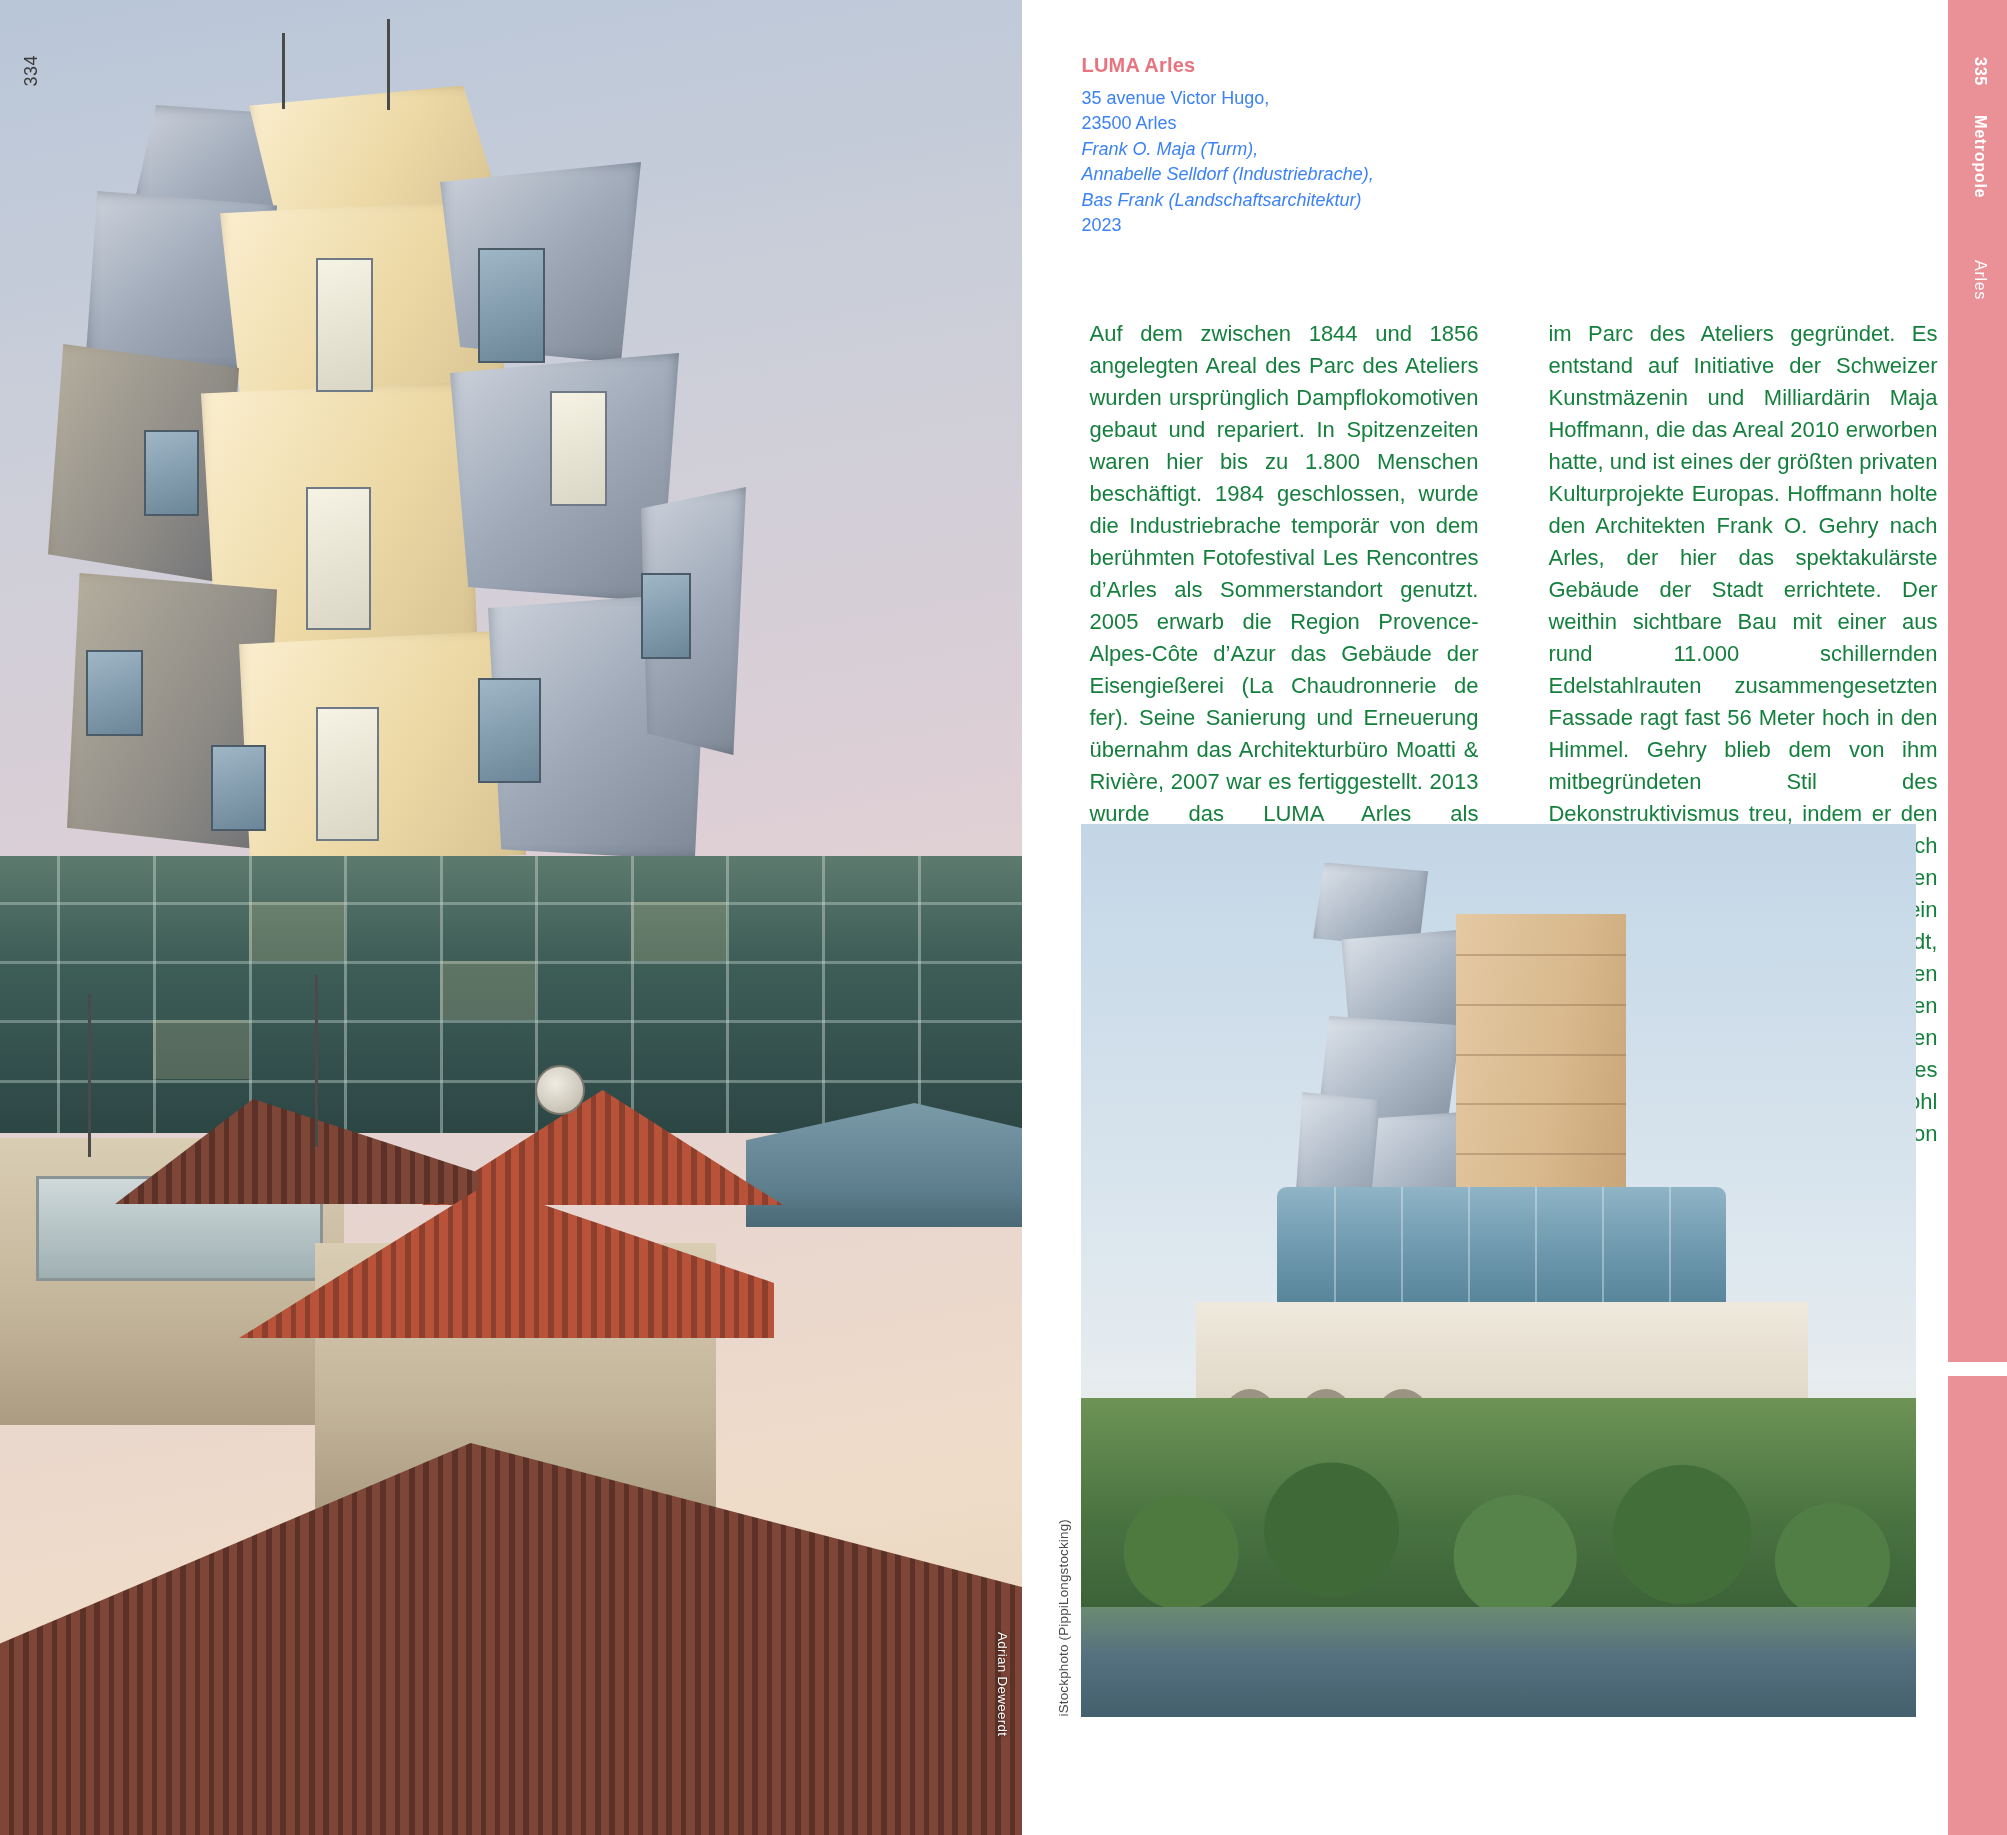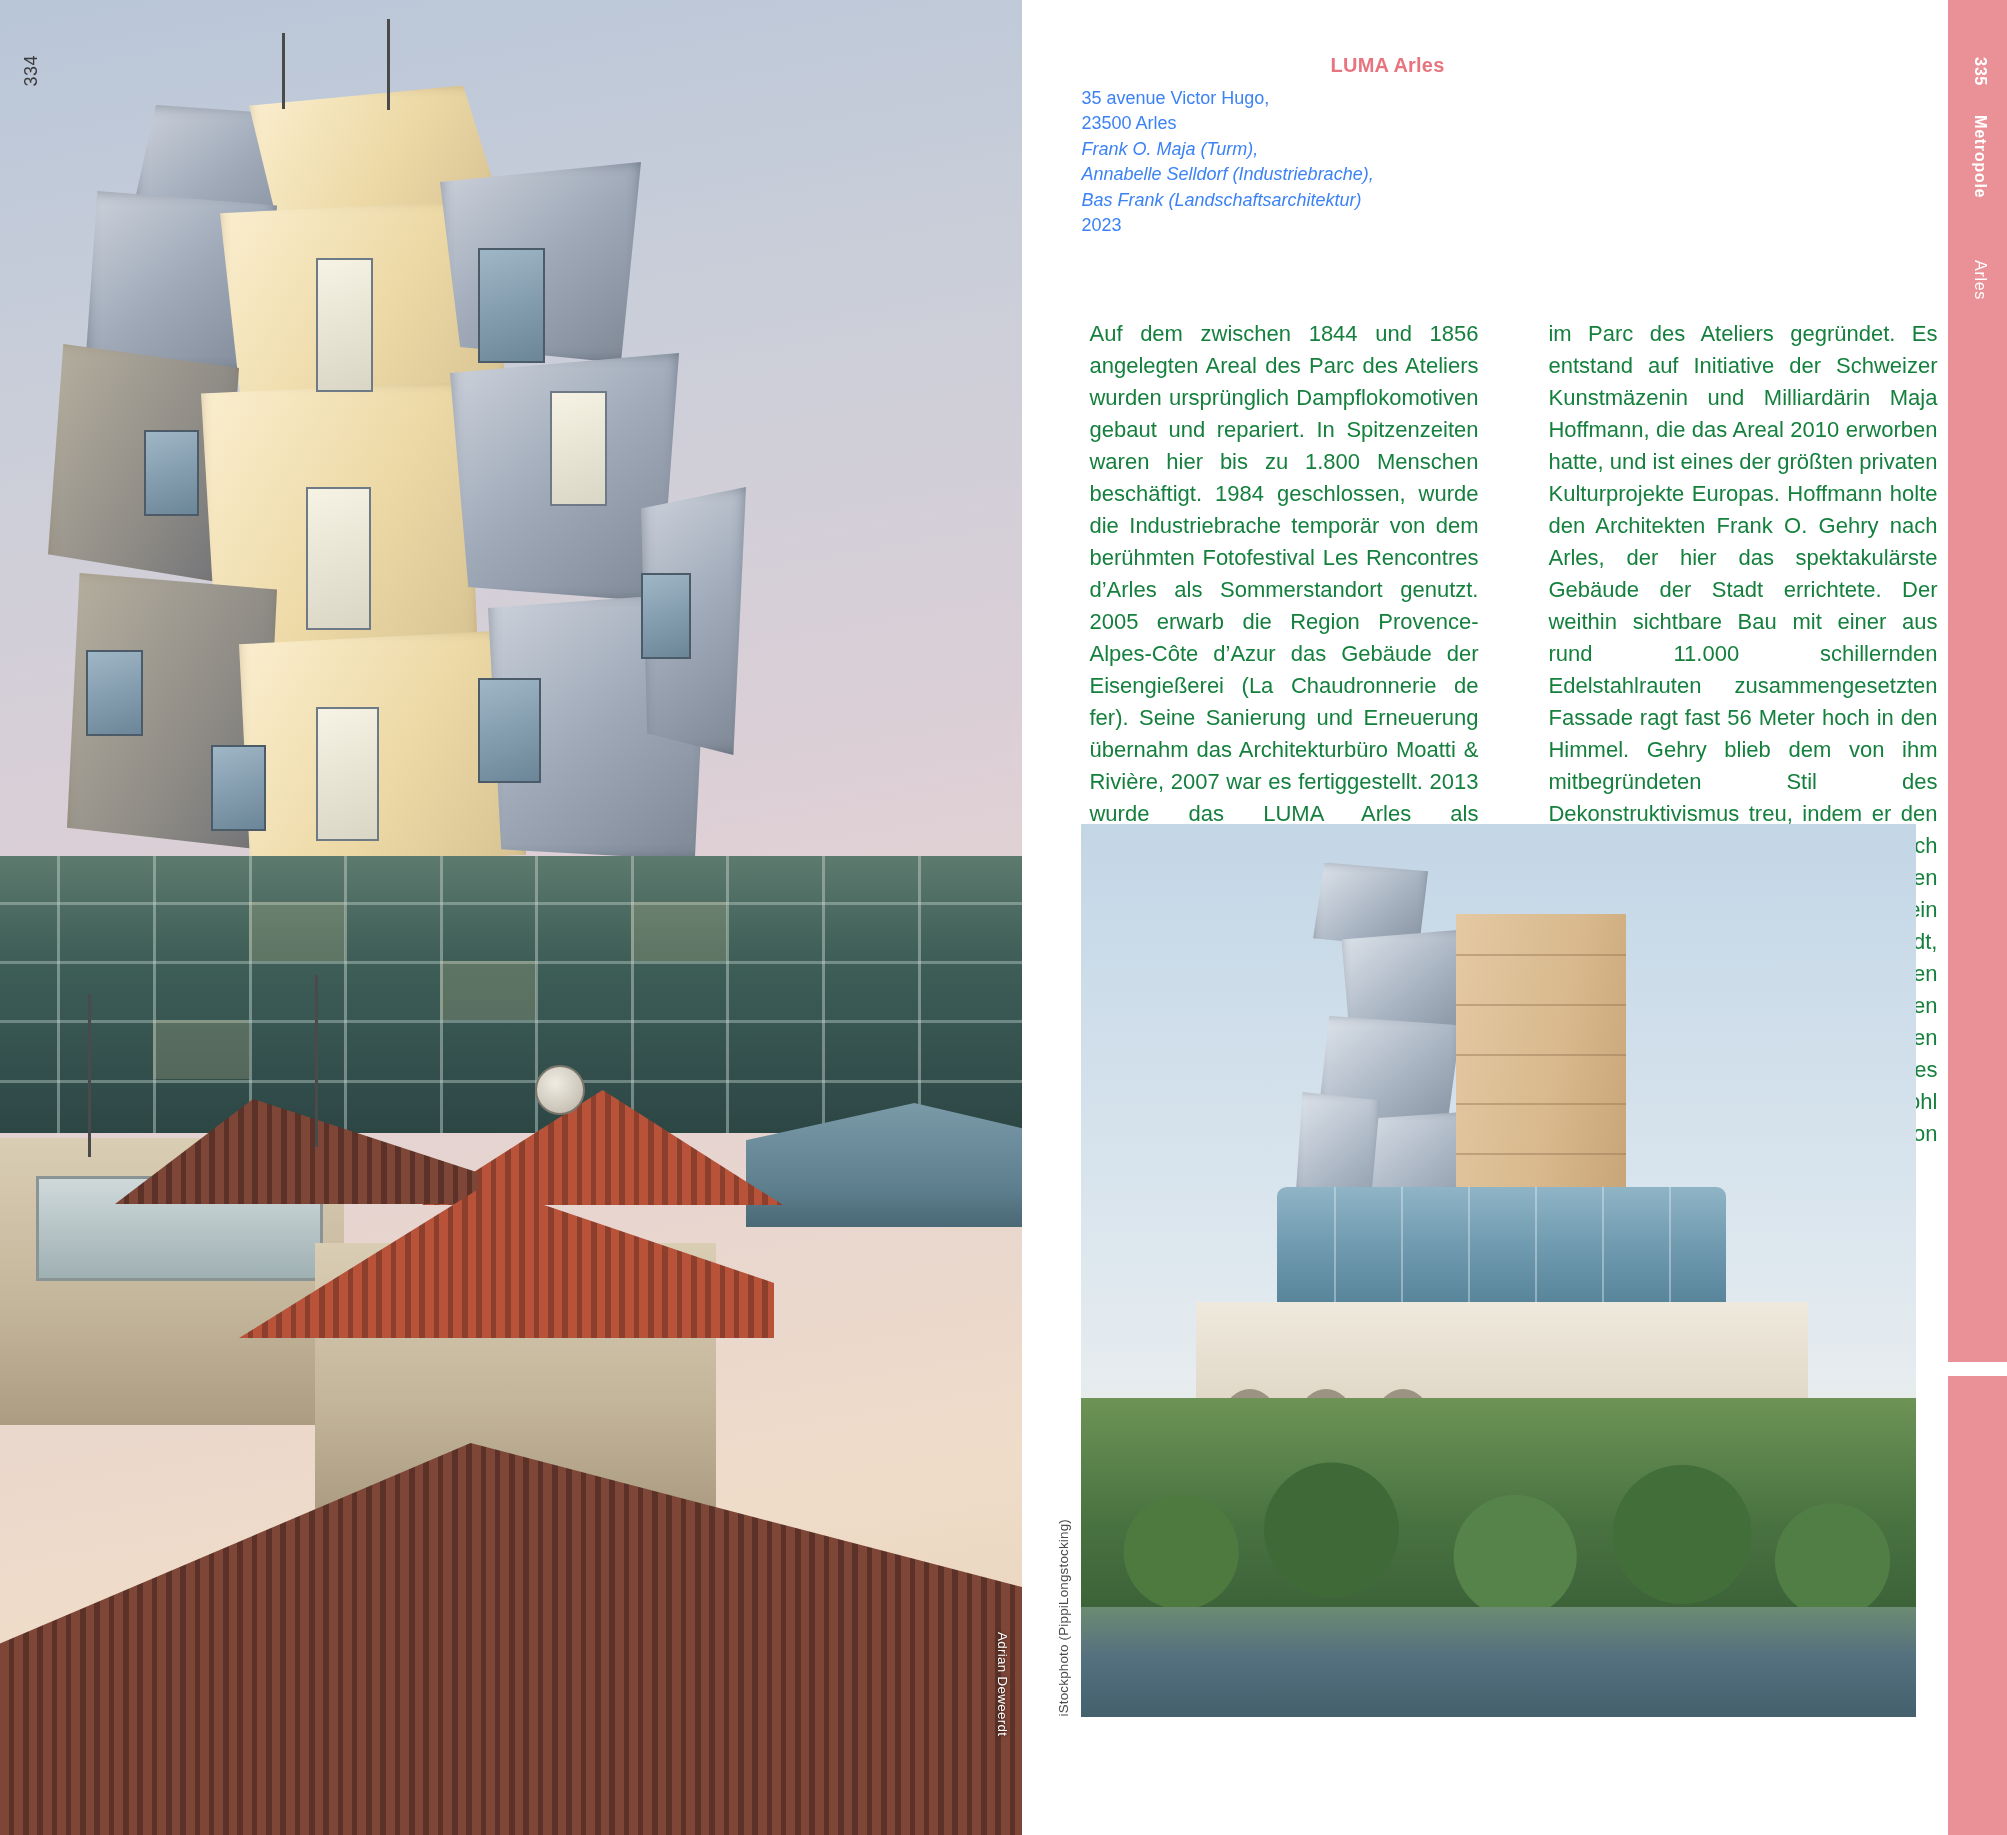--- a/index.html
+++ b/index.html
@@ -194,21 +194,21 @@
   .head-row {
     position: absolute;
     left: 59px; top: 54px;
     width: 865px;
     display: flex;
     justify-content: space-between;
   }
   .heading-block { width: 363px; }
   .h-title {
     font-size: 20px; font-weight: bold; color: #e8747f;
-    margin: 0 0 8.6px 0; letter-spacing: 0.2px; text-align: right;
+    margin: 0 0 8.6px 0; letter-spacing: 0.2px;
   }
   .h-line { font-size: 18px; color: #3b82f6; line-height: 1.42; }
   .h-line.ital { font-style: italic; }
 
   .badge-wrap { position: relative; width: 134px; }
   .badge {
     display: flex; align-items: stretch; height: 31px; width: 103px;
     margin-left: 13.4px;
   }
   .badge-num {

